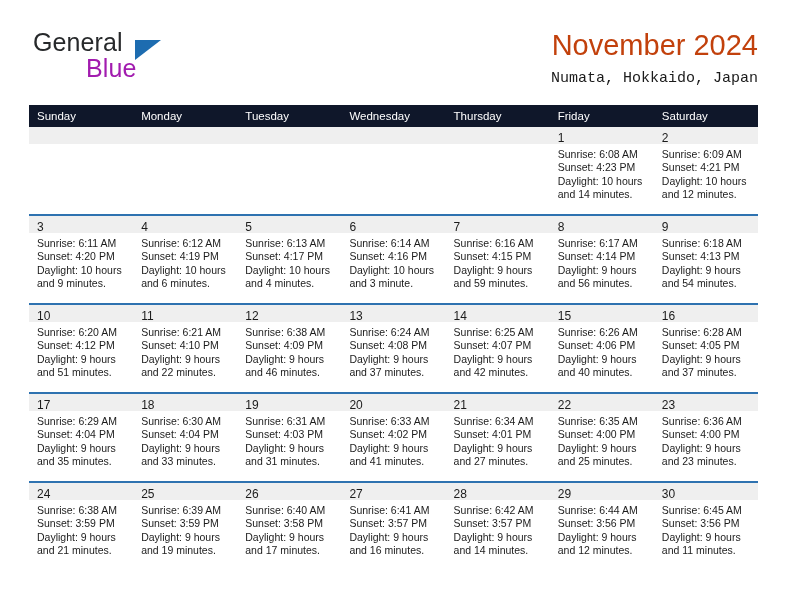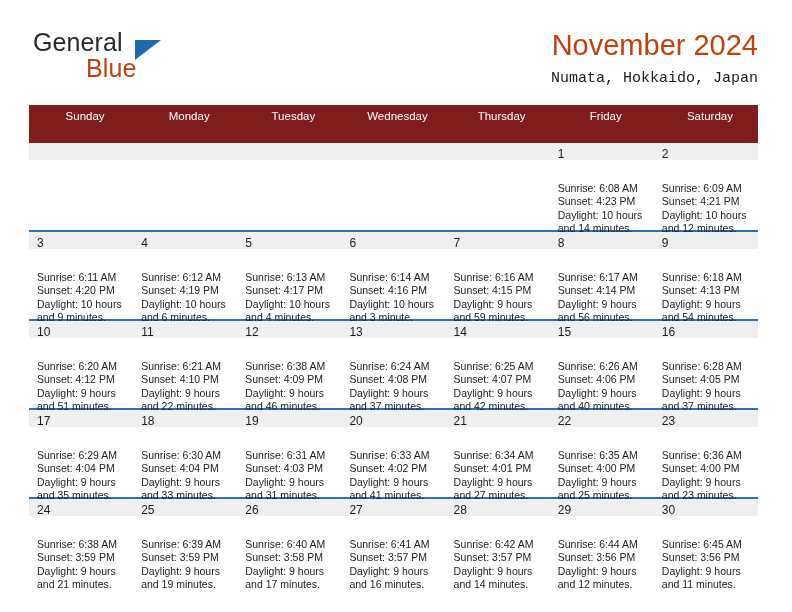--- a/index.html
+++ b/index.html
@@ -43,21 +43,21 @@
     font-size: 25px;
     color: #27292b;
     letter-spacing: 0.1px;
     font-family: "Liberation Sans", sans-serif;
   }
   .brand-blue {
     position: absolute;
     left: 57px;
     top: 26px;
     font-size: 25px;
-    color: #c2410c;
+    color: #a21caf;
     letter-spacing: 0.1px;
     font-family: "Liberation Sans", sans-serif;
   }
   .brand-triangle {
     position: absolute;
     left: 106px;
     top: 12px;
     width: 0;
     height: 0;
     border-left: 26px solid #1d6cb0;
@@ -90,26 +90,26 @@
   
   .calendar {
     position: absolute;
     left: 29px;
     top: 105px;
     width: 729px;
     border-collapse: collapse;
     table-layout: fixed;
   }
   .calendar th {
-    background: #7f1d1d;
+    background: #0f172a;
     color: #ffffff;
     font-size: 11.5px;
     font-weight: normal;
-    text-align: center;
-    padding: 5px 0 21px 8px;
+    text-align: left;
+    padding: 5px 0 5px 8px;
     height: 12px;
     font-family: "Liberation Sans", sans-serif;
   }
   .calendar td {
     vertical-align: top;
     padding: 0;
     width: 104.1px;
     border-top: 2px solid #2e72b0;
     background: #ffffff;
   }
@@ -134,21 +134,20 @@
     background: #efefef;
   }
   .daynum {
     font-size: 12px;
     color: #1b1b1b;
     line-height: 16px;
     font-family: "Liberation Sans", sans-serif;
   }
   .daybody {
     padding: 4px 6px 0 8px;
-    margin-top: 18px;
   }
   .daybody div {
     font-size: 10.5px;
     line-height: 13.4px;
     color: #1b1b1b;
     white-space: nowrap;
     font-family: "Liberation Sans", sans-serif;
   }
 </style>
 </head>

